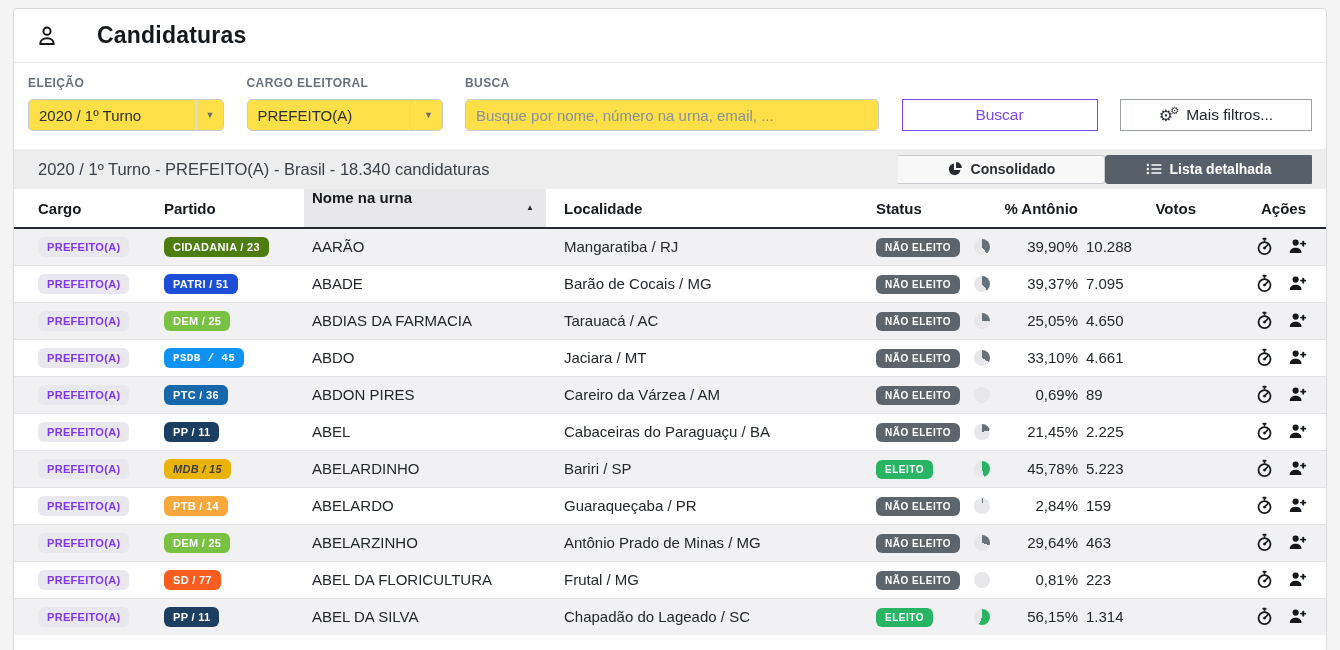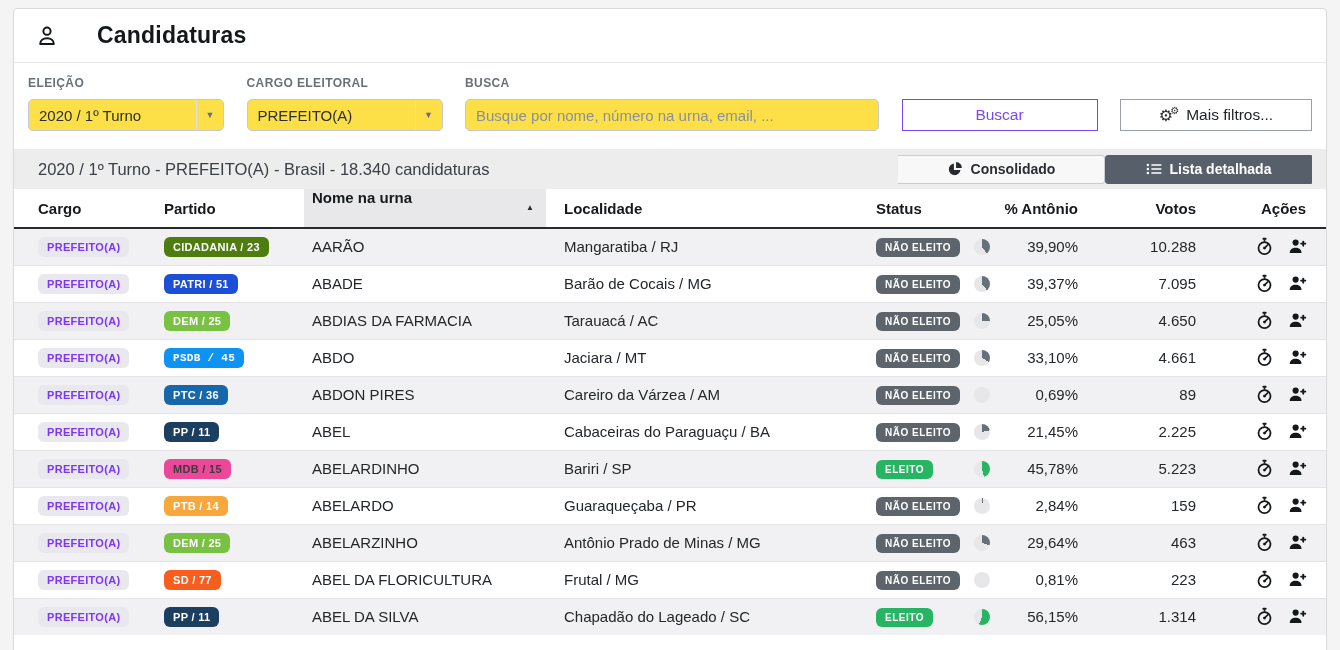--- a/index.html
+++ b/index.html
@@ -57,21 +57,21 @@
   th.h-nome .sort{float:right; margin-right:12px; font-size:8px; color:#23262a; line-height:38px;}
   th.h-local{padding-left:18px} th.h-status{padding-left:20px}
   th.h-pct,th.h-votos{text-align:right; padding-right:8px}
   th.h-acoes{text-align:right; padding-right:22px}
   tbody td { height:37px; border-top:1px solid #e4e4e6; font-size:15px; color:#23272b;
              vertical-align:middle; }
   tbody tr:first-child td { border-top:none; }
   tbody tr.odd { background:#f1f1f3; }
   .c-cargo{padding-left:24px} .c-partido{padding-left:24px} .c-nome{padding-left:8px}
   .c-local{padding-left:18px} .c-status{padding-left:20px}
-  .c-votos{text-align:right; padding-right:8px}
+  .c-votos{padding-right:8px}
   .badge { display:inline-block; font-size:11px; font-weight:700; letter-spacing:.3px;
            padding:4px 9px; border-radius:6px; white-space:nowrap; }
   .badge-cargo { background:#e9e8ee; color:#7d36f1; }
   .badge-partido { color:#fff; }
   .badge-status { color:#fff; font-size:10px; letter-spacing:.5px; }
   .pct-wrap { display:flex; align-items:center; justify-content:flex-end; padding-right:8px; }
   .pie { width:16px; height:16px; border-radius:50%; flex:0 0 16px; }
   .pct-text { flex:1; text-align:right; margin-left:8px; }
   .c-acoes .aw { display:flex; justify-content:flex-end; align-items:center; gap:14px; padding-right:20px; }
   .action-icon { display:inline-flex; cursor:pointer; }
@@ -373,21 +373,21 @@
             <path d="M1.6 19.8c0-4.1 3.4-6.2 7.4-6.2s7.4 2.1 7.4 6.2v.4H1.6z"></path>
             <rect x="17.4" y="4.6" width="2.4" height="7.6" rx="1"></rect>
             <rect x="14.8" y="7.2" width="7.6" height="2.4" rx="1"></rect>
           </svg>
         </span>
       </div>
     </td>
   </tr>
         <tr class="odd">
     <td class="c-cargo"><span class="badge badge-cargo">PREFEITO(A)</span></td>
-    <td class="c-partido"><span class="badge badge-partido" style="background: #ec4899; color: rgb(61, 61, 61);">MDB / 15</span></td>
+    <td class="c-partido"><span class="badge badge-partido" style="background: #eab308; color: rgb(61, 61, 61); font-style: italic;">MDB / 15</span></td>
     <td class="c-nome">ABELARDINHO</td>
     <td class="c-local">Bariri / SP</td>
     <td class="c-status"><span class="badge badge-status" style="background: rgb(39, 181, 99);">ELEITO</span></td>
     <td>
       <div class="pct-wrap">
         <span class="pie" style="background: conic-gradient(rgb(39, 181, 99) 0deg, rgb(39, 181, 99) 45.78%, rgb(231, 231, 233) 45.78%, rgb(231, 231, 233) 100%);"></span>
         <span class="pct-text">45,78%</span>
       </div>
     </td>
     <td class="c-votos">5.223</td>

